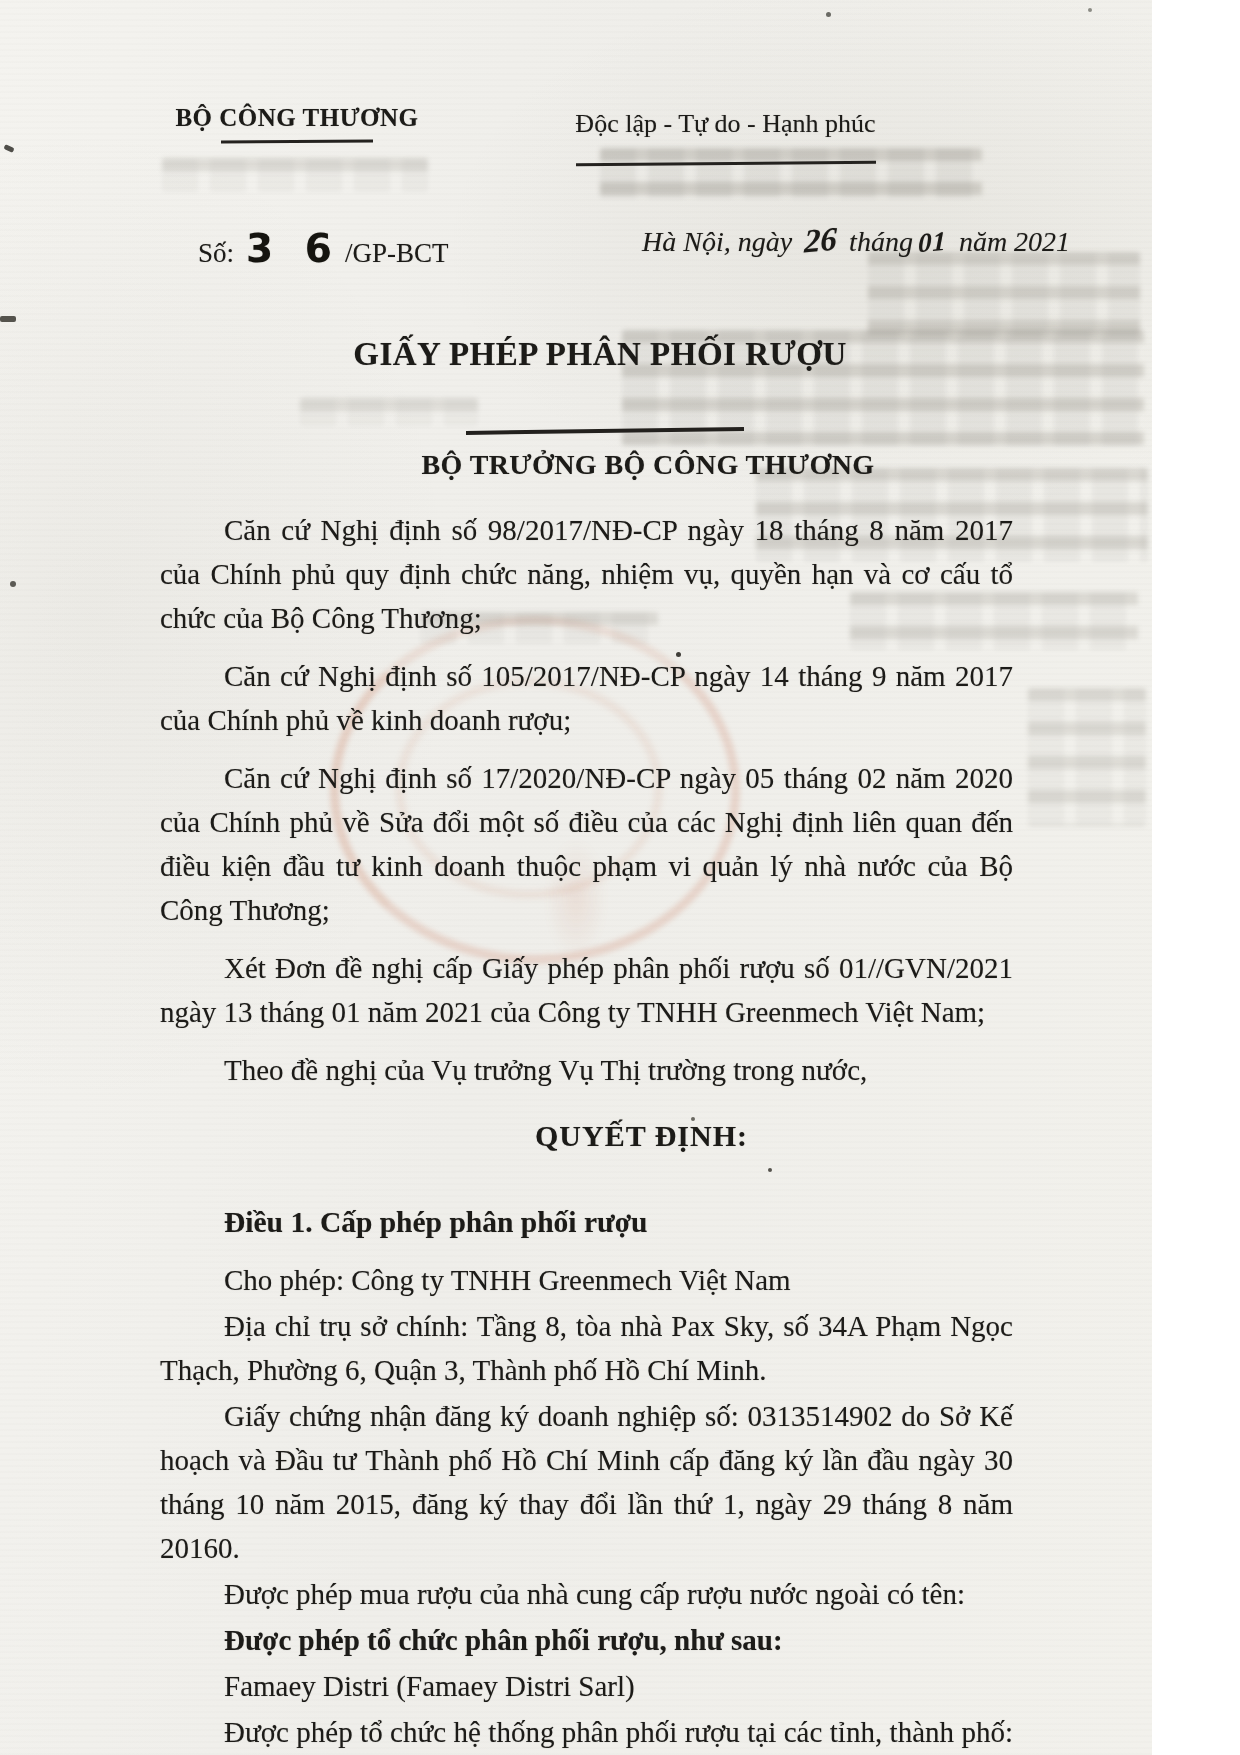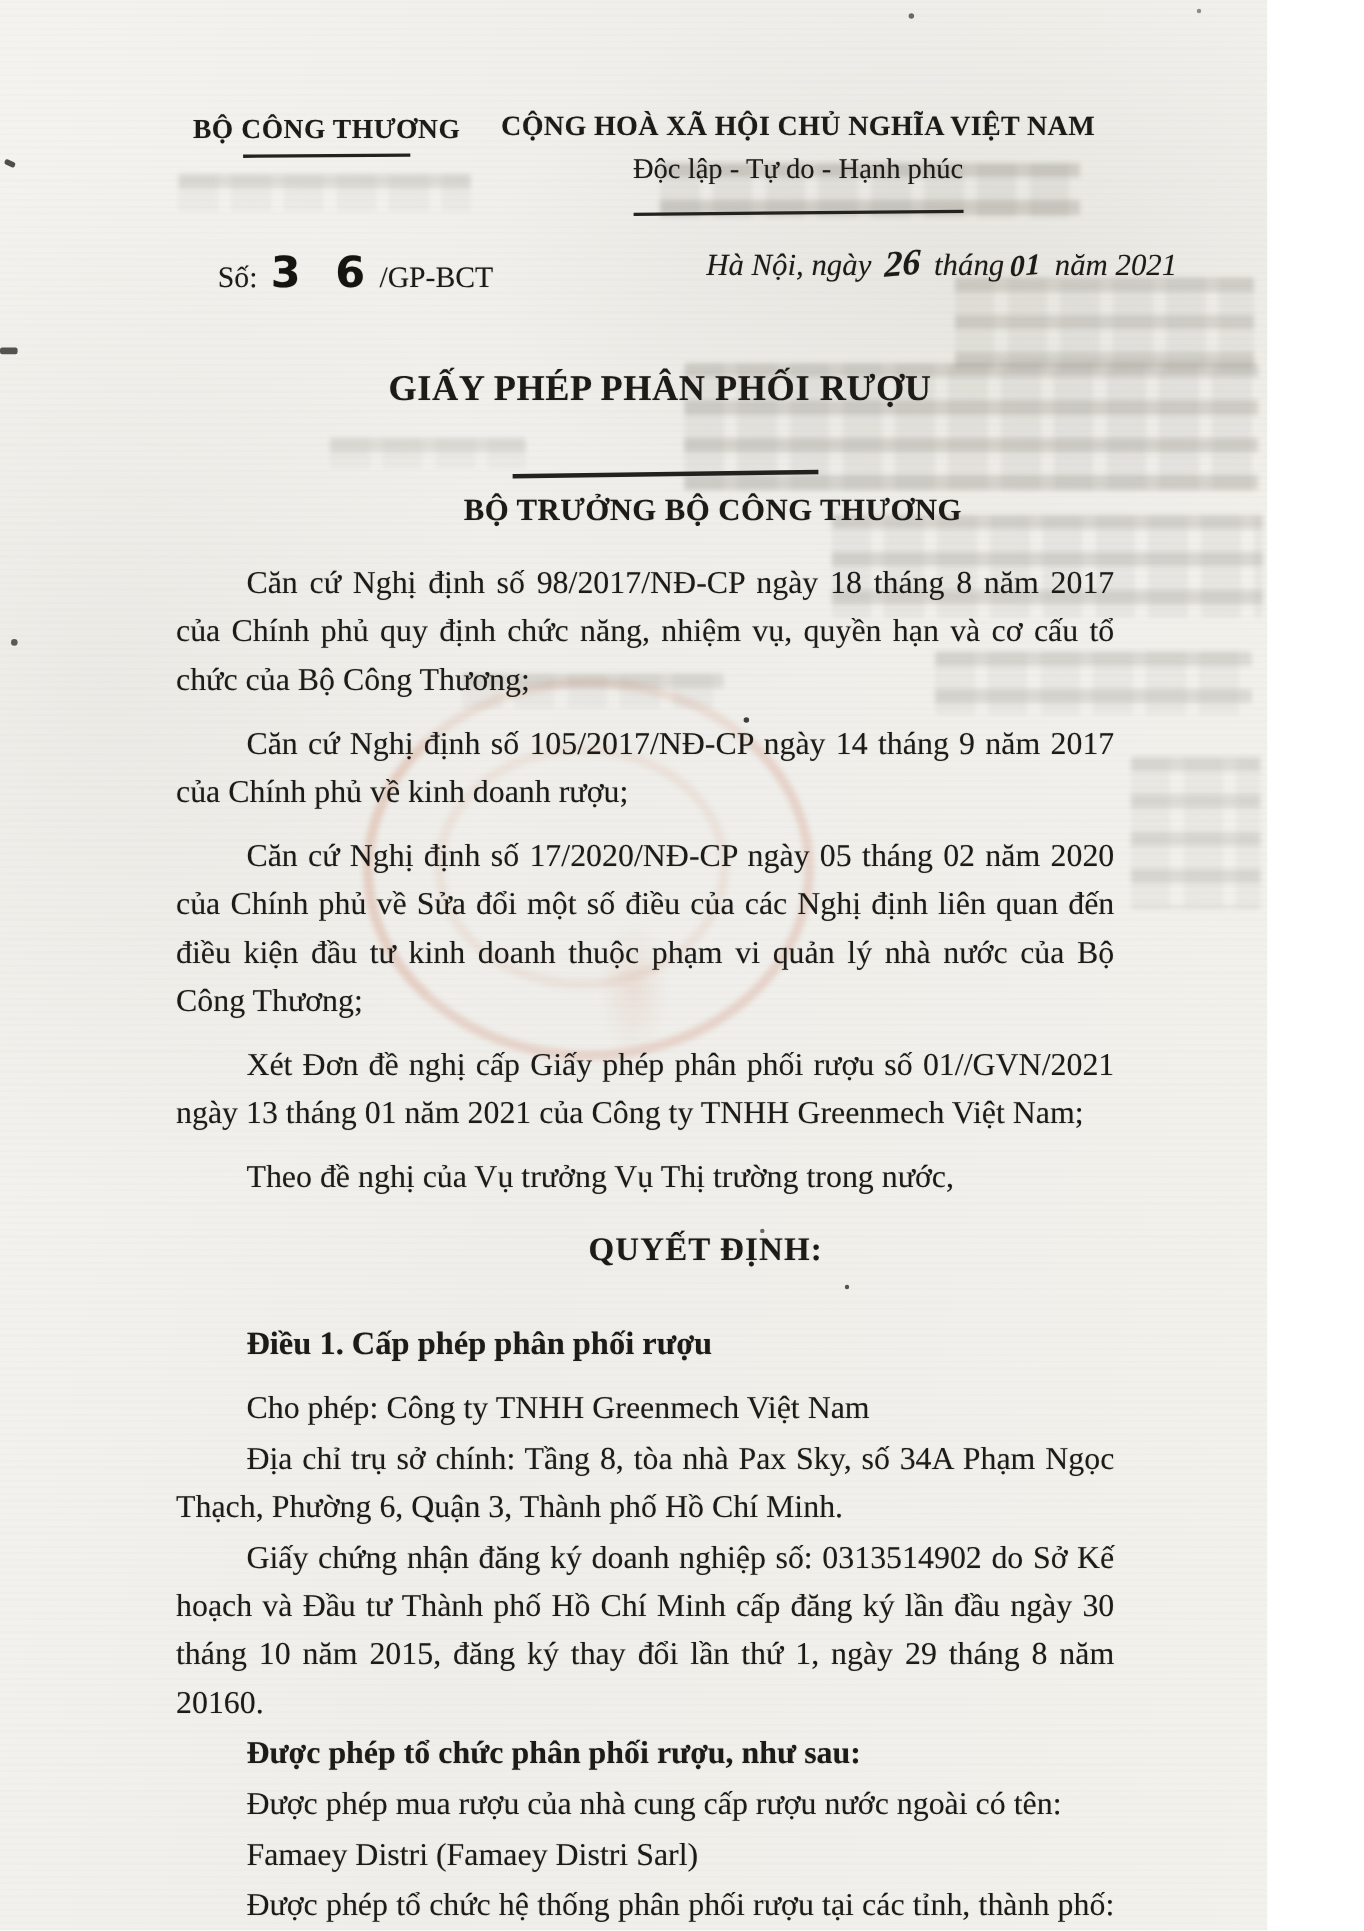--- a/index.html
+++ b/index.html
@@ -127,21 +127,20 @@
   <div class="header-left">
     <div class="org-left">BỘ CÔNG THƯƠNG</div>
     <div class="rule-left"></div>
   </div>
 
   <div class="number-line">
     <span>Số:</span><span class="stamp-num">3 6</span><span>/GP-BCT</span>
   </div>
 
   <div class="header-right">
-    <div class="org-right1">CỘNG HOÀ XÃ HỘI CHỦ NGHĨA VIỆT NAM</div>
     <div class="org-right2">Độc lập - Tự do - Hạnh phúc</div>
     <div class="rule-right"></div>
   </div>
 
   <div class="date-line">
     <span>Hà Nội, ngày</span>
     <span class="hand hand-day">26</span>
     <span>tháng</span><span class="hand hand-month">01</span>
     <span>năm 2021</span>
   </div>
@@ -156,19 +155,19 @@
     <p>Căn cứ Nghị định số 17/2020/NĐ-CP ngày 05 tháng 02 năm 2020 của Chính phủ về Sửa đổi một số điều của các Nghị định liên quan đến điều kiện đầu tư kinh doanh thuộc phạm vi quản lý nhà nước của Bộ Công Thương;</p>
     <p>Xét Đơn đề nghị cấp Giấy phép phân phối rượu số 01//GVN/2021 ngày 13 tháng 01 năm 2021 của Công ty TNHH Greenmech Việt Nam;</p>
     <p>Theo đề nghị của Vụ trưởng Vụ Thị trường trong nước,</p>
 
     <p class="decision-heading">QUYẾT ĐỊNH:</p>
 
     <p class="article-heading">Điều 1. Cấp phép phân phối rượu</p>
     <p class="tight">Cho phép: Công ty TNHH Greenmech Việt Nam</p>
     <p class="tight">Địa chỉ trụ sở chính: Tầng 8, tòa nhà Pax Sky, số 34A Phạm Ngọc Thạch, Phường 6, Quận 3, Thành phố Hồ Chí Minh.</p>
     <p class="tight">Giấy chứng nhận đăng ký doanh nghiệp số: 0313514902 do Sở Kế hoạch và Đầu tư Thành phố Hồ Chí Minh cấp đăng ký lần đầu ngày 30 tháng 10 năm 2015, đăng ký thay đổi lần thứ 1, ngày 29 tháng 8 năm 20160.</p>
+    <p class="tight">Được phép mua rượu của nhà cung cấp rượu nước ngoài có tên:</p>
     <p class="tight bold-line">Được phép tổ chức phân phối rượu, như sau:</p>
-    <p class="tight">Được phép mua rượu của nhà cung cấp rượu nước ngoài có tên:</p>
     <p class="tight">Famaey Distri (Famaey Distri Sarl)</p>
     <p class="tight">Được phép tổ chức hệ thống phân phối rượu tại các tỉnh, thành phố: Hà Nội, Hồ Chí Minh.</p>
   </div>
 
 </div>
 
 </body></html>

